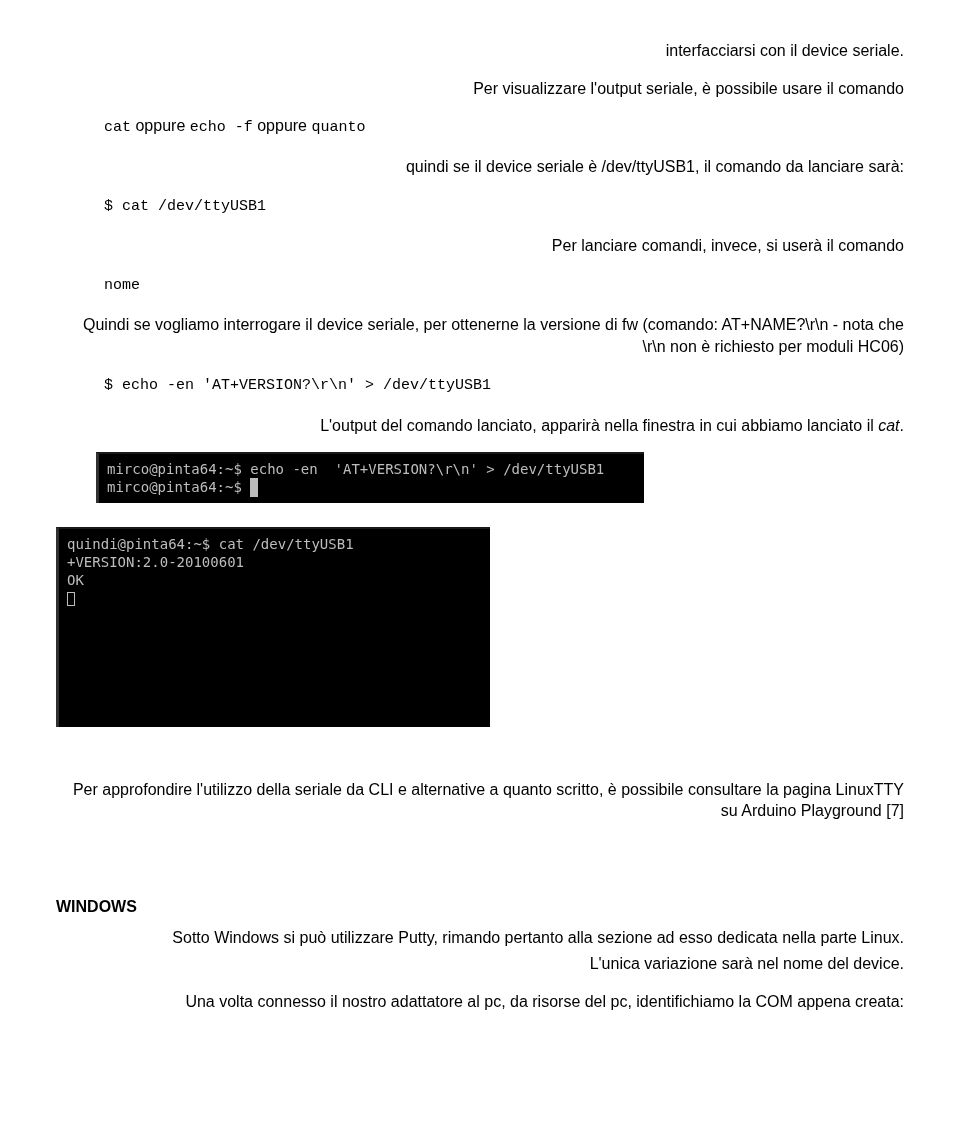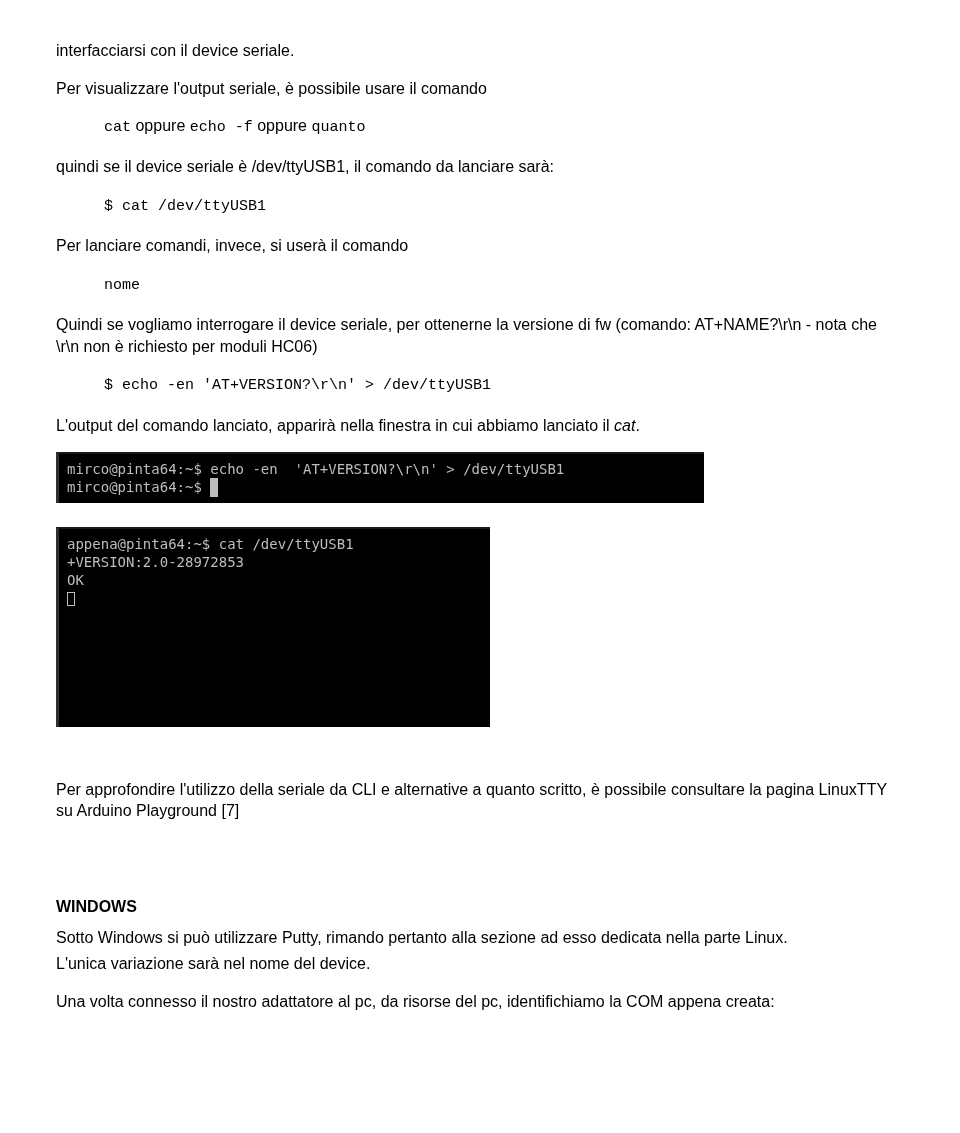--- a/index.html
+++ b/index.html
@@ -8,20 +8,21 @@
     color: #000;
     background: #fff;
     margin: 0;
     padding: 40px 56px;
     width: 960px;
     box-sizing: border-box;
     line-height: 1.35;
   }
   p {
     margin: 0 0 16px 0;
+    text-align: right;
   }
   .mono {
     font-family: "Courier New", Courier, monospace;
     font-size: 15px;
   }
   .indent-block {
     margin-left: 48px;
     margin-bottom: 18px;
   }
   .term {
@@ -31,21 +32,21 @@
     color: #bdbdbd;
     background: #000;
     padding: 6px 8px;
     white-space: pre;
     border-left: 3px solid #303030;
     border-top: 2px solid #1a1a1a;
     margin: 8px 0 24px 0;
     display: block;
     box-sizing: border-box;
   }
-  .term1 { width: 648px; }
+  .term1 { width: 548px; margin-left: 40px; }
   .term2 { width: 434px; min-height: 200px; }
   .ital { font-style: italic; }
   h3.win {
     font-size: 16px;
     font-weight: bold;
     margin: 30px 0 10px 0;
   }
   .cursor {
     background: #bdbdbd;
     color: #000;
@@ -90,22 +91,22 @@
   <span class="mono">$ echo -en  'AT+VERSION?\r\n' &gt; /dev/ttyUSB1</span>
 </div>
 
 <p>
   <span>L'output del comando lanciato, apparirà nella finestra in cui abbiamo lanciato il </span><span class="ital">cat</span><span>.</span>
 </p>
 
 <div class="term term1"><span>mirco@pinta64:~$ echo -en  'AT+VERSION?\r\n' &gt; /dev/ttyUSB1
 mirco@pinta64:~$ </span><span class="cursor">&nbsp;</span></div>
 
-<div class="term term2"><span>appena@pinta64:~$ cat /dev/ttyUSB1</span>
-<span>+VERSION:2.0-28972853</span>
+<div class="term term2"><span>quindi@pinta64:~$ cat /dev/ttyUSB1</span>
+<span>+VERSION:2.0-20100601</span>
 <span>OK</span>
 <span class="outline-cursor"></span>
 </div>
 
 <div class="big-gap"></div>
 
 <p>Per approfondire l'utilizzo della seriale da CLI e alternative a quanto scritto, è possibile consultare la pagina LinuxTTY su Arduino Playground [7]</p>
 
 <div class="big-gap"></div>
 

